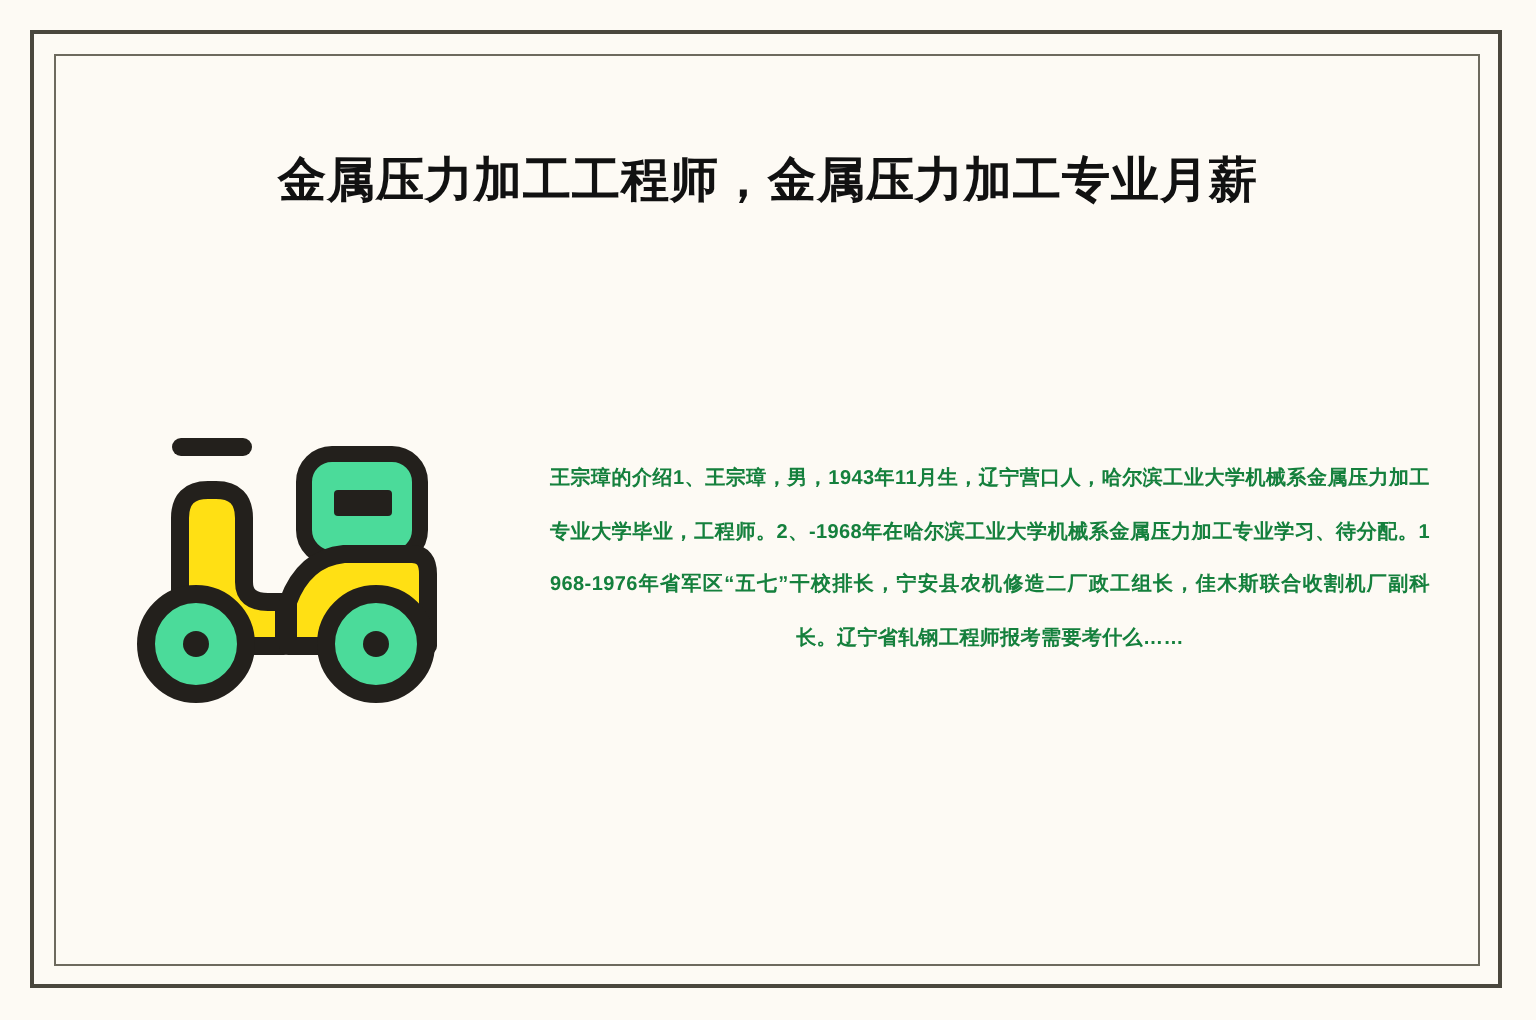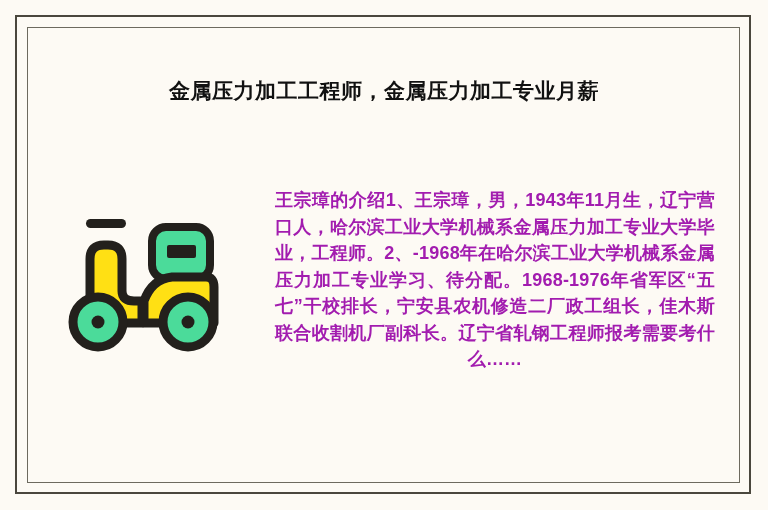--- a/index.html
+++ b/index.html
@@ -41,21 +41,21 @@
     box-sizing: border-box;
     pointer-events: none;
   }
   
   .title {
     position: absolute;
     left: 62px;
     top: 74px;
     width: 644px;
     text-align: center;
-    font-size: 21px;
+    font-size: 24px;
     font-weight: 700;
     color: #111111;
     letter-spacing: 0.5px;
     line-height: 34px;
     white-space: nowrap;
   }
   
   .content {
     position: absolute;
     left: 30px;
@@ -72,24 +72,24 @@
     align-items: center;
     justify-content: center;
   }
   .paragraph-wrap {
     flex: 1 1 auto;
     padding-right: 8px;
   }
   .paragraph {
     width: 440px;
     margin: 0 auto;
-    font-size: 18px;
+    font-size: 10px;
     font-weight: 700;
     line-height: 26.5px;
-    color: #a21caf;
+    color: #15803d;
     text-align: justify;
     text-align-last: center;
     letter-spacing: 0.2px;
     word-break: break-all;
   }
 </style>
 </head>
 <body>
 
 <div id="page">

